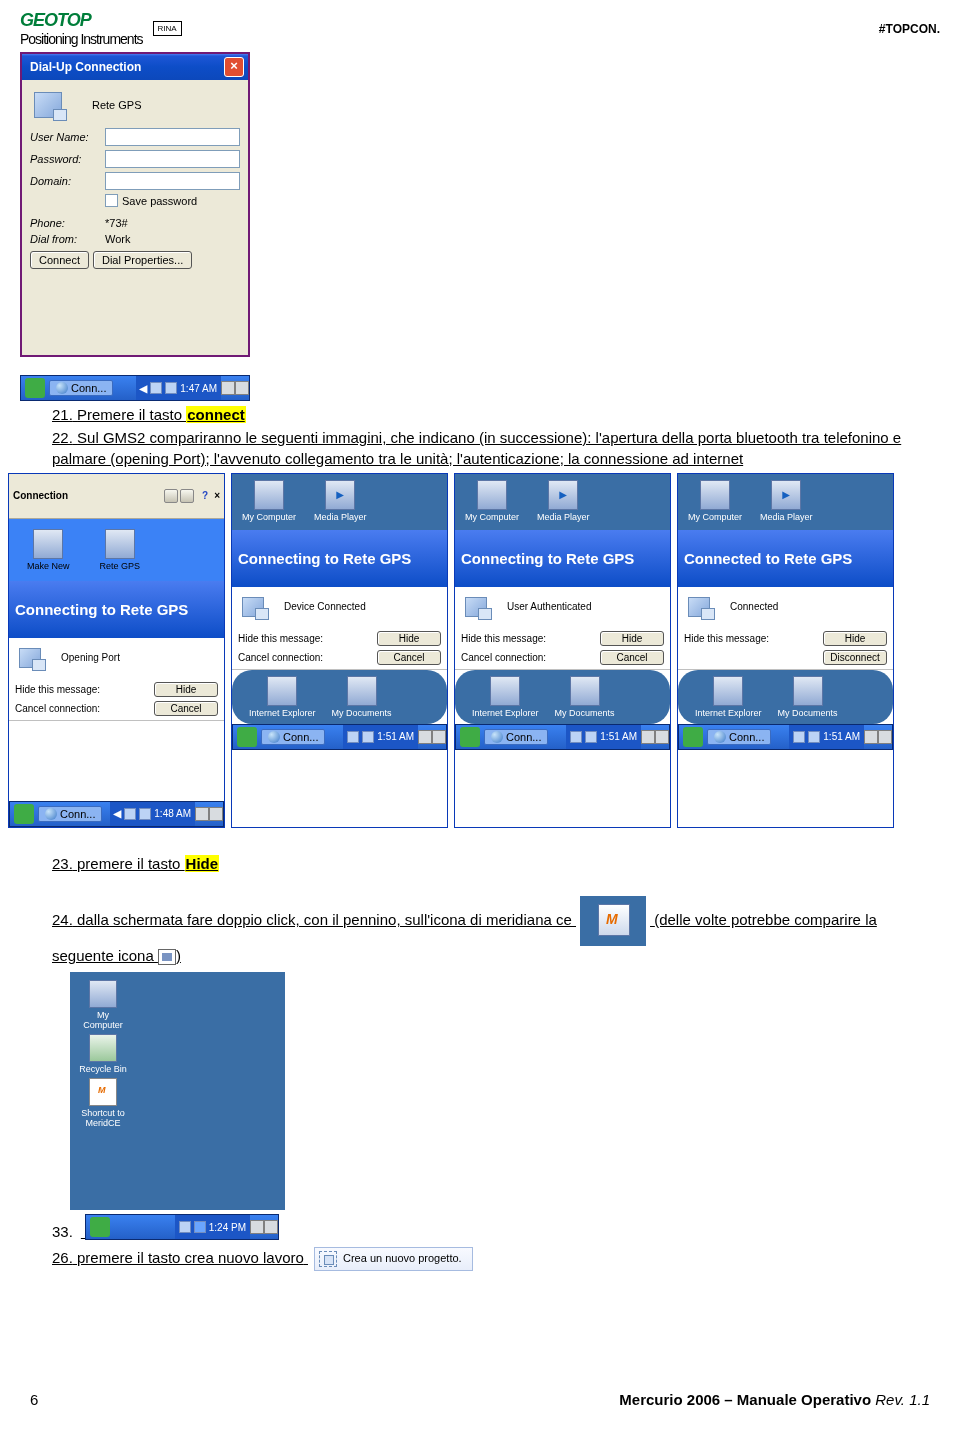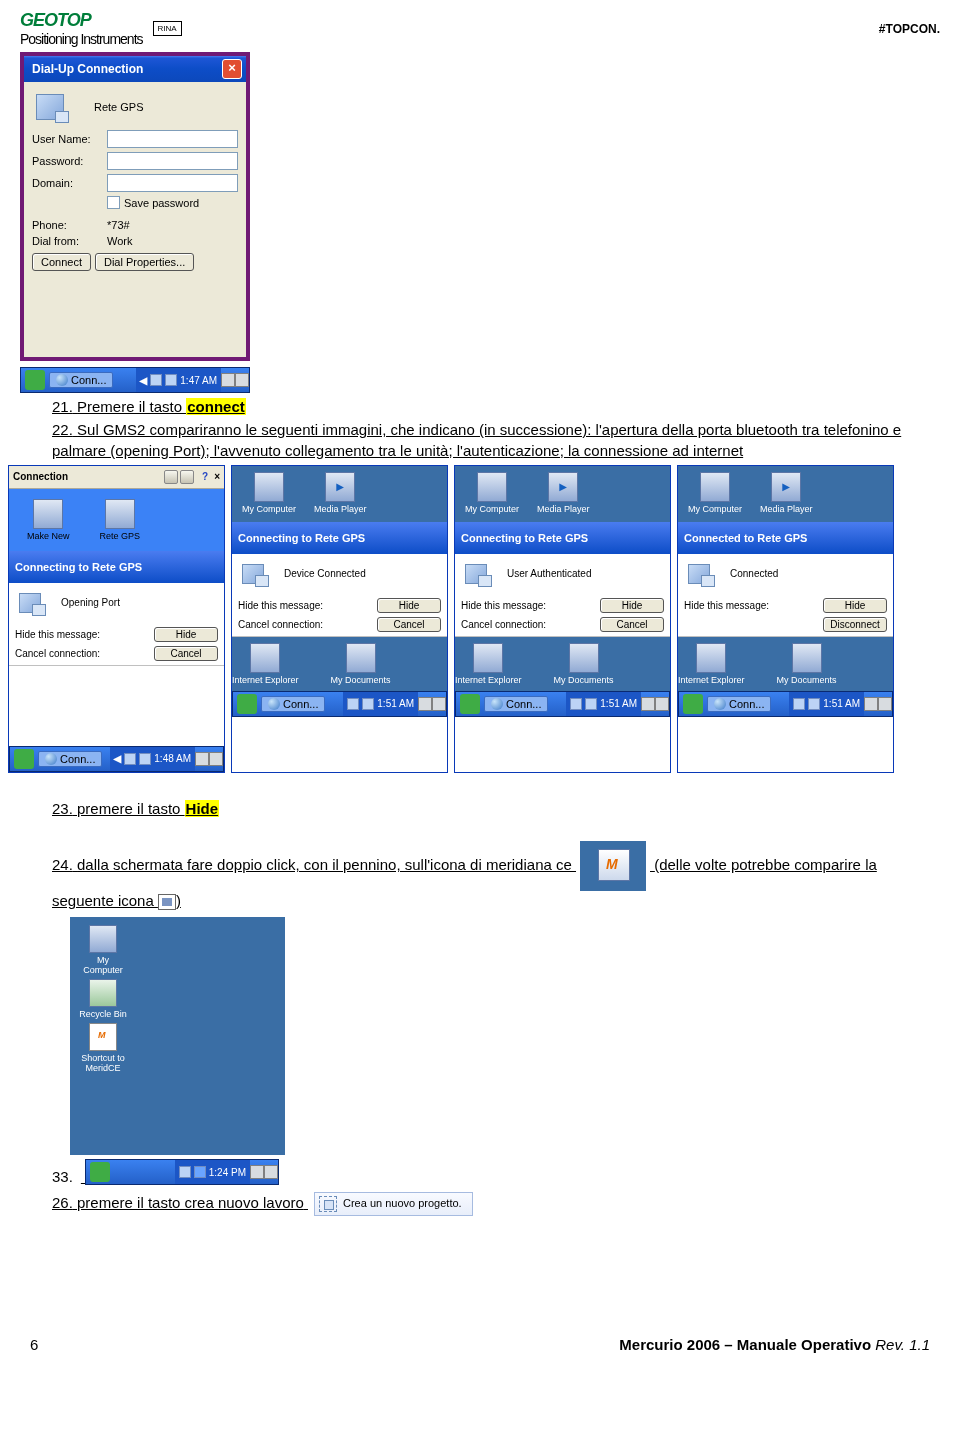--- a/index.html
+++ b/index.html
@@ -6,29 +6,29 @@
   body { font-family: Arial, sans-serif; background: #fff; width: 960px; color: #000; }
   .page { padding: 10px 20px 30px 20px; }
   .header-logos { display: flex; justify-content: space-between; align-items: center; margin-bottom: 5px; }
   .logo-geotop { color: #007e3a; font-weight: bold; font-style: italic; font-size: 18px; letter-spacing: -1px; }
   .logo-geotop .sub { display: block; font-size: 14px; color: #000; font-style: normal; font-weight: normal; }
   .logo-rina { border: 1px solid #000; padding: 2px 4px; font-size: 8px; display: inline-block; margin-left: 10px; }
   .logo-topcon { font-weight: bold; font-size: 12px; letter-spacing: 0; }
   .left-group { display: flex; align-items: center; }
   
   
-  .winxp-dialog { width: 230px; border: 4px solid #701a75; background: #ece9d8; font-family: Tahoma, sans-serif; font-size: 11px; margin-bottom: 6px; }
+  .winxp-dialog { width: 230px; border: 2px solid #701a75; background: #ece9d8; font-family: Tahoma, sans-serif; font-size: 11px; margin-bottom: 18px; }
   .winxp-titlebar { background: linear-gradient(180deg, #4a7cf0 0%, #1d56d6 8%, #0d4dc7 50%, #0c48bb 100%); color: #fff; padding: 3px 4px 3px 8px; font-weight: bold; display: flex; justify-content: space-between; align-items: center; font-size: 12px; }
   .winxp-close { width: 20px; height: 20px; background: #e14e31; border: 1px solid #fff; border-radius: 3px; color: #fff; text-align: center; font-size: 13px; line-height: 16px; font-weight: bold; }
   .dialog-body { padding: 6px 8px; }
   .conn-icon-row { display: flex; align-items: center; padding: 6px 0 10px 4px; }
   .conn-small-icon { width: 28px; height: 26px; background: linear-gradient(135deg,#c8dcf6,#85a8db); border: 1px solid #6a8cb8; margin-right: 30px; position: relative; }
   .conn-small-icon::after { content:""; position:absolute; width:12px; height:10px; background:#d9e6f7; border:1px solid #6a8cb8; bottom:-4px; right:-6px; }
   .form-row { display: flex; align-items: center; margin-bottom: 4px; }
-  .form-label { width: 75px; }
+  .form-label { width: 75px; font-style: italic; }
   .form-input { flex: 1; height: 18px; border: 1px solid #7f9db9; background: #fff; }
   .form-check { width: 13px; height: 13px; border: 1px solid #7f9db9; background: #fff; margin-right: 4px; }
   .form-text { flex: 1; }
   .btn-row { display: flex; gap: 4px; margin-top: 6px; }
   .winbtn { background: #ece9d8; border: 1px solid #555; border-radius: 3px; padding: 2px 8px; font-size: 11px; box-shadow: inset 1px 1px 0 #fff; }
   
   
   .taskbar { display: flex; align-items: center; height: 26px; background: linear-gradient(180deg,#3a81f0,#2460c8); border: 1px solid #0a2a70; font-family: Tahoma, sans-serif; font-size: 11px; }
   .start { width: 20px; height: 20px; background: #3fac45; border-radius: 3px; margin: 0 4px; color: #fff; text-align: center; font-weight: bold; line-height: 20px; }
   .task-item { background: #8bb4f2; border: 1px solid #3a6bc0; border-radius: 2px; padding: 1px 6px; margin-right: 4px; display: flex; align-items: center; gap: 3px; }
@@ -41,34 +41,34 @@
   
   .body-text { font-size: 15px; line-height: 1.35; margin-top: 4px; text-decoration: underline; }
   .body-text ol { list-style: none; padding-left: 32px; }
   .body-text li { margin-bottom: 3px; }
   .hl-y { background: #ffff00; padding: 0 1px; font-weight: 700; }
   
   
   .shots-row { display: flex; gap: 6px; margin-top: 4px; margin-left: -12px; }
   .shot { width: 217px; font-family: Tahoma, sans-serif; font-size: 10px; border: 1px solid #0939b8;}
   .shot-desktop { background: #3a6ea5; }
-  .shot-top { display: flex; align-items: center; gap: 2px; padding: 4px 4px; background:#ece9d8; border-bottom:1px solid #aca899; }
+  .shot-top { display: flex; align-items: center; gap: 2px; padding: 15px 4px; background:#ece9d8; border-bottom:1px solid #aca899; }
   .shot-top-title { font-weight: bold; margin-right: auto; }
   .tb-ico { width:14px; height:14px; background:linear-gradient(#f7f7ef,#c6c3b3); border:1px solid #888; border-radius:2px; }
   .shot-icons-row { display: flex; gap: 18px; padding: 6px 10px 8px 10px; color: #fff; }
   .desk-ico { text-align: center; font-size: 9px; }
   .desk-ico .ico { width: 30px; height: 30px; background: linear-gradient(#e0e8f4,#91aad4); border:1px solid #5c76a6; margin: 0 auto 2px auto; position:relative; }
   .desk-ico .ico.mp::after { content:"▶"; position:absolute; color:#1560c0; font-size:10px; left:10px; top:8px; }
-  .shot-banner1 { background: linear-gradient(180deg,#4a7cf0,#0d4dc7); color:#fff; padding:10px 6px; font-weight:bold; font-size:11px; }
+  .shot-banner1 { background: linear-gradient(180deg,#4a7cf0,#0d4dc7); color:#fff; padding:20px 6px; font-weight:bold; font-size:15px; }
   .shot-panel { background:#fff; padding:4px 6px; border-bottom:1px solid #c0c0c0; }
   .shot-msg-row { display:flex; align-items:center; padding:6px 4px 10px 4px; }
   .shot-row2 { display:flex; align-items:center; justify-content:space-between; margin-top:4px; }
   .shot-row2 span { font-size:10px; }
   .shot-btn { background:#ece9d8; border:1px solid #555; border-radius:3px; padding:1px 0; width:64px; font-size:10px; text-align:center; box-shadow: inset 1px 1px 0 #fff; }
-  .shot-icons-row2 { display:flex; gap:32px; padding:6px 10px 6px 0; color:#fff; background:#3a6ea5; }
+  .shot-icons-row2 { display:flex; gap:16px; padding:6px 10px 6px 17px; color:#fff; background:#3a6ea5;border-radius:20px; }
   .shot-first .shot-icons-row { padding: 10px 18px; gap: 30px; }
   
   
   .step23 { margin-top: 26px; margin-bottom: 22px; }
   .inline-ic { display: inline-block; width: 66px; height: 50px; background: #3a6ea5; vertical-align: middle; margin: 0 4px; position:relative; }
   .inline-ic::before { content:""; position:absolute; width:30px; height:30px; background:linear-gradient(#fff,#cdd9ec); border:1px solid #5c76a6; left:18px; top:8px; }
   .inline-ic::after { content:"M"; position:absolute; color:#e66b00; font-style:italic; font-weight:bold; font-size:14px; left:26px; top:14px; }
   .inline-ic2 { display:inline-block; width:18px; height:16px; border:1px solid #666; background:#fff; vertical-align:middle; position:relative; }
   .inline-ic2::after { content:""; position:absolute; width:10px; height:8px; left:3px; top:3px; background:#7a94c2; }
   

